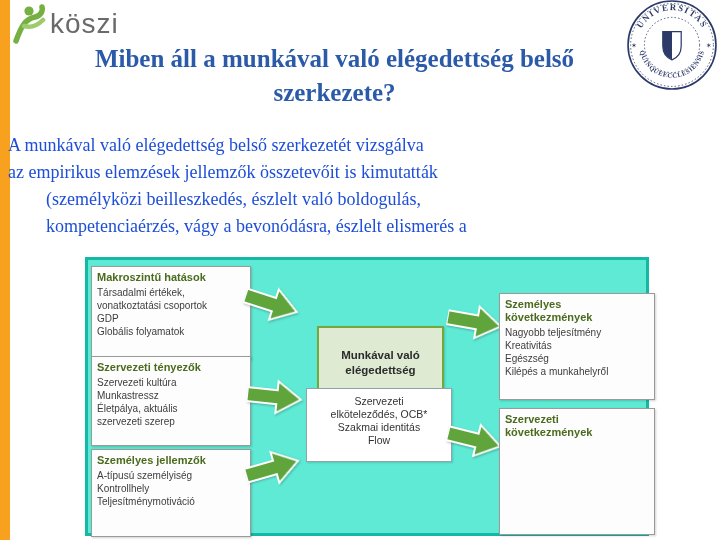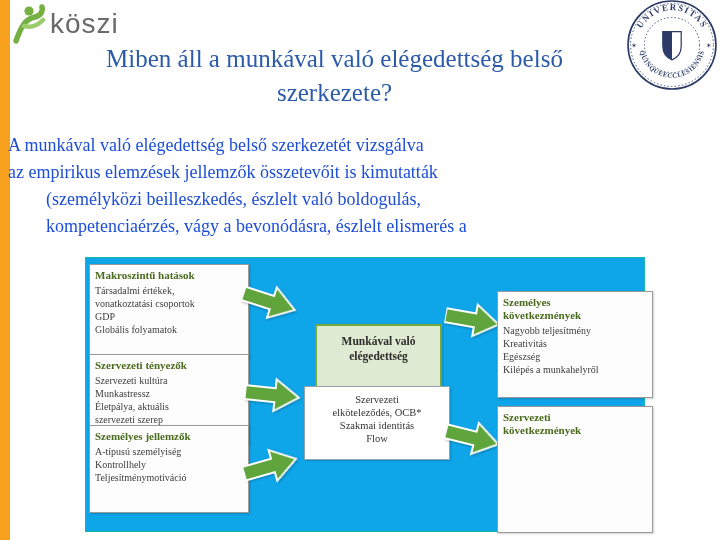--- a/index.html
+++ b/index.html
@@ -20,45 +20,45 @@
   .logo-mark .s2 { fill:none; stroke:#9CCB6B; stroke-width:4.5; stroke-linecap:round; }
   .logo-text { font-size:28px; font-weight:normal; color:#6a6a6a; letter-spacing:1px; line-height:40px; }
   
   .seal { position:absolute; left:626px; top:-1px; z-index:6; }
   .seal-text { fill:#2c3a68; font-size:8.5px; font-weight:bold; letter-spacing:1.5px; font-family:"Liberation Serif", serif; }
   .seal-text.small { font-size:6.4px; letter-spacing:0.6px; }
   .seal-star { fill:#2c3a68; font-size:7px; }
   
   .title {
     position:absolute; left:12px; top:42px; width:645px; text-align:center;
-    font-family:"Liberation Serif", serif; font-weight:normal; font-size:25px;
+    font-family:"Liberation Serif", serif; font-weight:bold; font-size:25px;
     line-height:34px; color:var(--title-blue,#2B5BA8); white-space:pre-line; z-index:2;
   }
   
   .body-text {
     position:absolute; left:8px; top:132px; width:560px; z-index:5;
     font-family:"Liberation Serif", serif; font-size:18px; line-height:27px; color:#1d4ed8;
   }
   .body-line.indent { padding-left:38px; }
   
   .panel {
     position:absolute; left:85px; top:257px; width:558px; height:273px;
-    background:#0ea5e9; border:1px solid #14b8a6; z-index:1;font-family:Liberation Serif, serif;
+    background:#5eead4; border:3px solid #14b8a6; z-index:1;
   }
   .dbox {
     position:absolute; background:#fdfdfd; border:1px solid #9a9a9a;
     padding:4px 5px; box-shadow:1px 1px 2px rgba(0,0,0,0.18);
   }
   .dbox-title { font-size:11px; font-weight:bold; color:var(--header-green,#4A6B1D); line-height:13px; white-space:pre-line; margin-bottom:2px; }
   .dbox-body { font-size:10px; color:#3d3d3d; line-height:13px; white-space:pre-line; }
   .center-box {
     position:absolute; left:229px; top:66px; width:123px; height:52px;
     background:var(--center-fill,#DEEBD2); border:2px solid var(--center-border,#76A73C);
     font-size:11.5px; font-weight:bold; color:#2b2b2b; text-align:center;
-    line-height:15px; padding-top:8px; white-space:pre-line;
+    line-height:15px; padding-top:20px; white-space:pre-line;
     box-shadow:1px 1px 2px rgba(0,0,0,0.18);
   }
   .sub-box {
     position:absolute; left:218px; top:128px; width:144px; height:66px;
     background:#ffffff; border:1px solid #8fa3ad; text-align:center;
     font-size:10.5px; color:#333; line-height:13px; padding-top:6px; white-space:pre-line;
     box-shadow:1px 1px 2px rgba(0,0,0,0.15);
   }
   .arrow { position:absolute; color:var(--arrow-green,#5FA53C); filter:drop-shadow(1px 1px 1px rgba(0,0,0,0.25)); }
   .arrow path { fill:currentColor; stroke:#ffffff; stroke-width:2; }
@@ -115,21 +115,21 @@
     </div>
 
     <div class="dbox" style="left:3px; top:96px; width:148px; height:80px;">
       <div class="dbox-title">Szervezeti tényezők</div>
       <div class="dbox-body">Szervezeti kultúra
 Munkastressz
 Életpálya, aktuális
 szervezeti szerep</div>
     </div>
 
-    <div class="dbox" style="left:3px; top:167px; width:148px; height:78px;">
+    <div class="dbox" style="left:3px; top:189px; width:148px; height:78px;">
       <div class="dbox-title">Személyes jellemzők</div>
       <div class="dbox-body">A-típusú személyiség
 Kontrollhely
 Teljesítménymotiváció</div>
     </div>
 
     <svg class="arrow" style="left:156px; top:26px; transform:rotate(18deg);" width="56" height="36" viewBox="0 0 56 36">
       <path d="M0,11 L30,11 L30,2 L54,18 L30,34 L30,25 L0,25 Z"></path>
     </svg>
     <svg class="arrow" style="left:159px; top:119px; transform:rotate(6deg);" width="56" height="36" viewBox="0 0 56 36">

